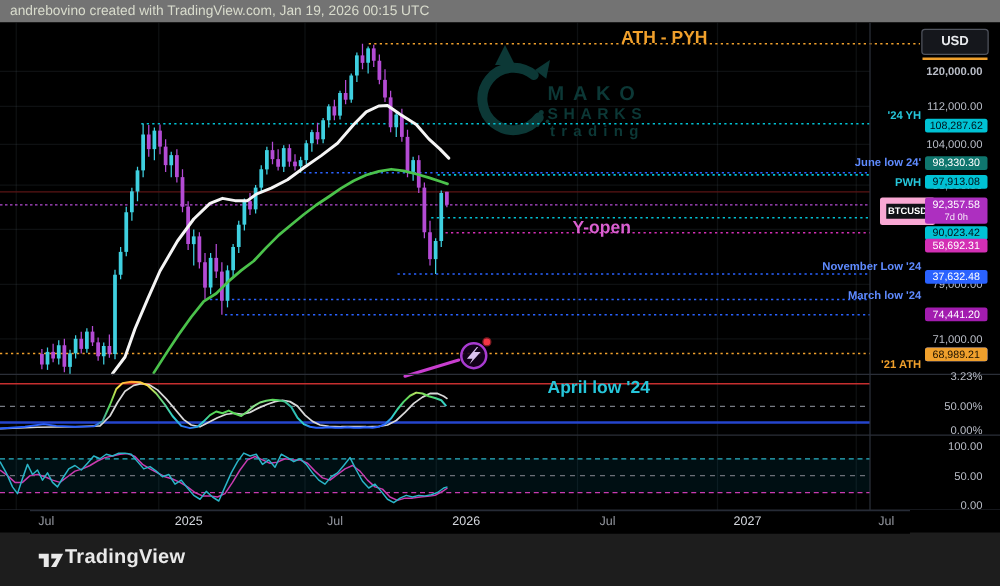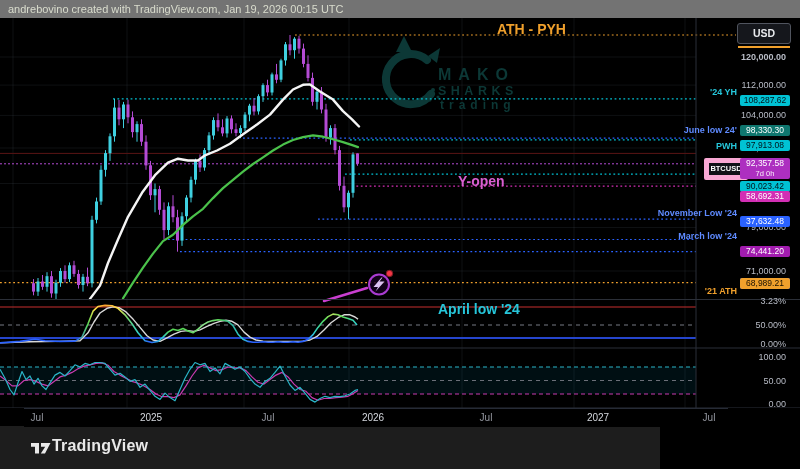--- a/index.html
+++ b/index.html
@@ -30,21 +30,21 @@
     border:5px solid #f9a8d4;border-radius:2px;color:#fff;font-size:7.5px;font-weight:bold;text-align:center;}
   #price-tag{position:absolute;left:740px;width:50px;height:21px;border-radius:2px;color:#fff;
     font-size:8.5px;text-align:center;line-height:11px;}
   #price-tag .cd{font-size:7.5px;line-height:9px;opacity:.9;}
   
   #timeaxis{position:absolute;top:408px;left:0;width:704px;height:18px;background:#000;
     border-top:1px solid #262b36;z-index:4;margin-left:24px;}
   .tl{position:absolute;top:3px;transform:translateX(-50%);font-size:10px;color:#9598a1;white-space:nowrap;}
   .tl.year{color:#d4d7dd;}
   
-  #footer{position:absolute;top:426px;left:0;width:660px;height:43px;background:#1d1d1d;}
+  #footer{position:absolute;top:426px;left:0;width:800px;height:43px;background:#1d1d1d;}
   #footer .brand{position:absolute;left:52px;top:11px;font-size:16px;font-weight:bold;color:#e9e9e9;letter-spacing:.2px;}
   #footer svg{position:absolute;left:28px;top:10px;}
 </style>
 </head>
 <body>
 
 <div id="app">
 
   <div id="topbar">
     <span>andrebovino created with TradingView.com, Jan 19, 2026 00:15 UTC</span>

